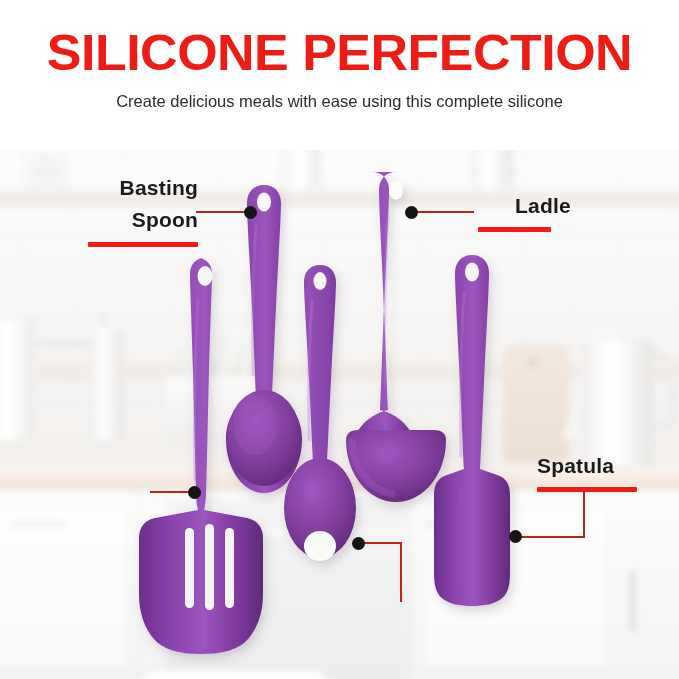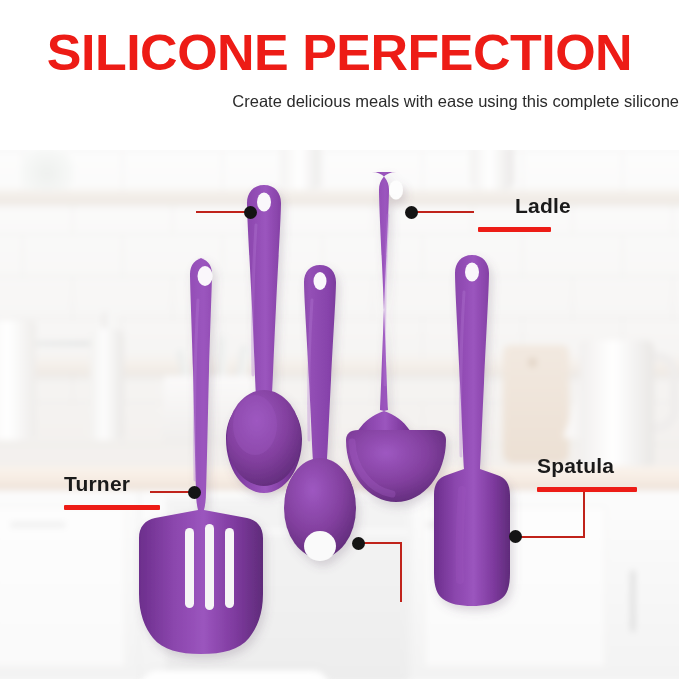--- a/index.html
+++ b/index.html
@@ -170,21 +170,21 @@
     position:absolute;left:0;top:24px;width:679px;
     text-align:center;
     font-size:50px;font-weight:700;letter-spacing:-0.5px;
     color:#ED1C16;
     font-family:"Liberation Sans", sans-serif;
     transform:scaleX(1.04);
     white-space:nowrap;
   }
   .subtitle{
     position:absolute;left:0;top:88px;width:679px;
-    text-align:right;color:#2b2b2b;
+    text-align:center;color:#2b2b2b;
     font-size:16.5px;line-height:26px;font-weight:400;
   }
   .subtitle .ln{display:block;}
 
   
   .utensils{position:absolute;left:0;top:0;width:679px;height:679px;}
 
   
   .callout{position:absolute;}
   .callout .txt{
@@ -466,34 +466,35 @@
                l-17 -6
                c1 -14 2 -46 4 -86
                c2 -44 5 -94 5 -110
                c0 -10 -6 -18 -17 -18 z" fill="url(#gpurp)"></path>
       <ellipse cx="472" cy="272" rx="7" ry="9.5" fill="#fdfdfd" opacity="0.97"></ellipse>
       <path d="M464 292 c-3 48 -4 112 -3 164" stroke="#B478D4" stroke-width="3" fill="none" opacity="0.32" stroke-linecap="round"></path>
       <path d="M462 490 c-2 30 -3 62 -2 90" stroke="#A35CC6" stroke-width="8" fill="none" opacity="0.22" stroke-linecap="round"></path>
     </g>
   </svg>
 
+  <div class="callout" id="co-basting">
+    <div class="txt two">Basting</div>
+    <div class="txt two">Spoon</div>
+    <div class="underline" style="width:110px;margin-left:32px;margin-top:6px"></div>
+  </div>
   <div class="leader leader-h" style="left:196px;top:211px;width:56px"></div>
   <div class="dot" style="left:244px;top:206px"></div>
 
   <div class="callout" id="co-ladle">
     <div class="txt">Ladle</div>
     <div class="underline" style="width:73px;margin-top:8px"></div>
   </div>
   <div class="leader leader-h" style="left:416px;top:211px;width:58px"></div>
   <div class="dot" style="left:405px;top:206px"></div>
 
-  <div class="callout" id="co-turner">
-    <div class="txt">Turner</div>
-    <div class="underline" style="width:96px;margin-top:8px"></div>
-  </div>
   <div class="leader leader-h" style="left:150px;top:491px;width:44px"></div>
   <div class="dot" style="left:188px;top:486px"></div>
 
   <div class="callout" id="co-spatula">
     <div class="txt">Spatula</div>
     <div class="underline" style="width:100px;margin-top:8px"></div>
   </div>
   <div class="leader leader-h" style="left:518px;top:536px;width:67px"></div>
   <div class="leader leader-v" style="left:583px;top:492px;height:46px"></div>
   <div class="dot" style="left:509px;top:530px"></div>

